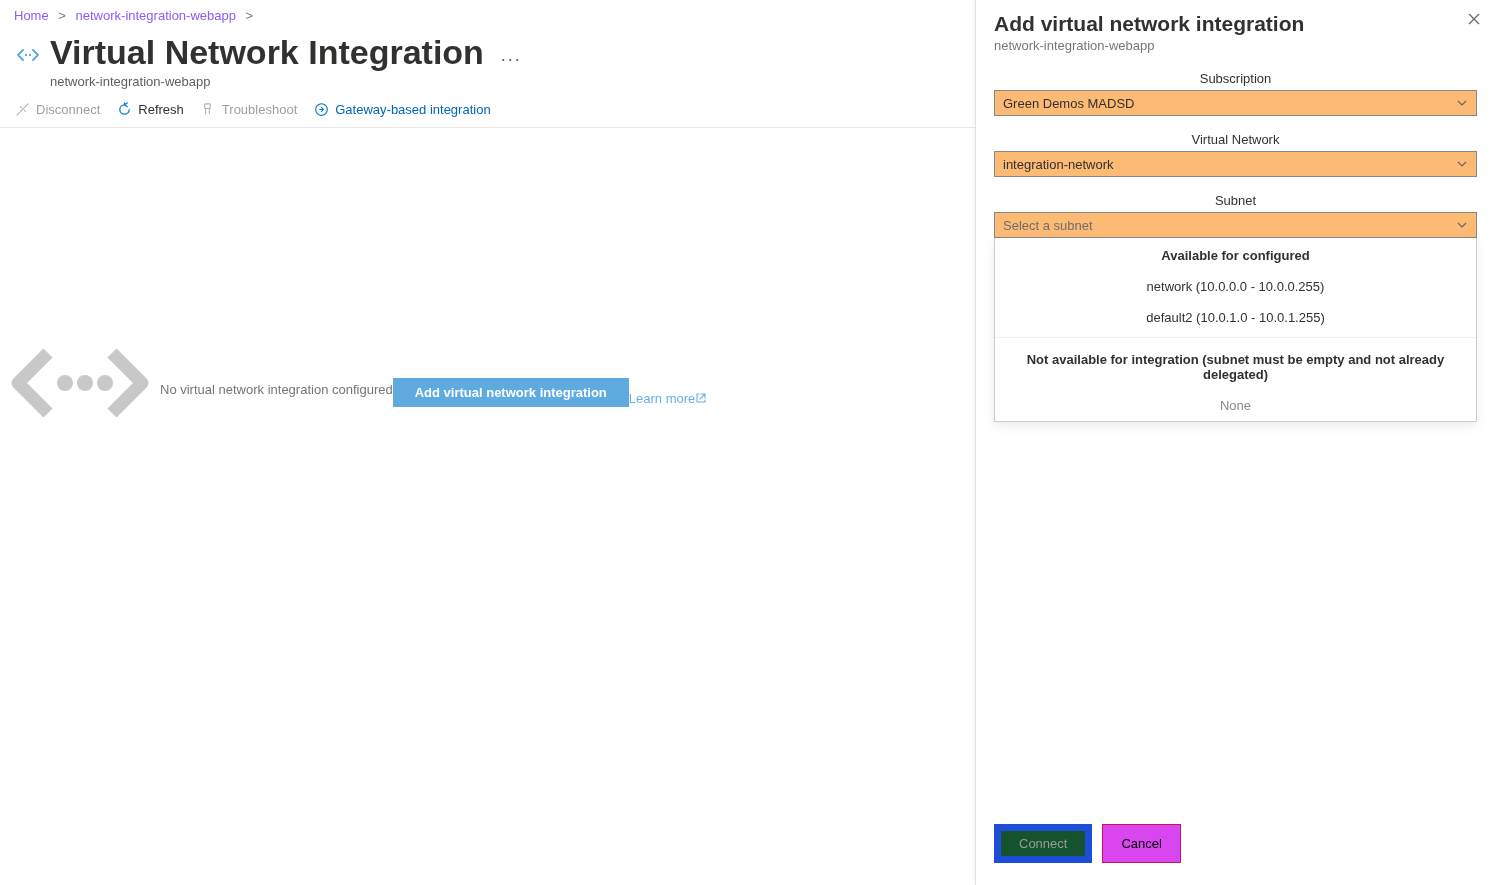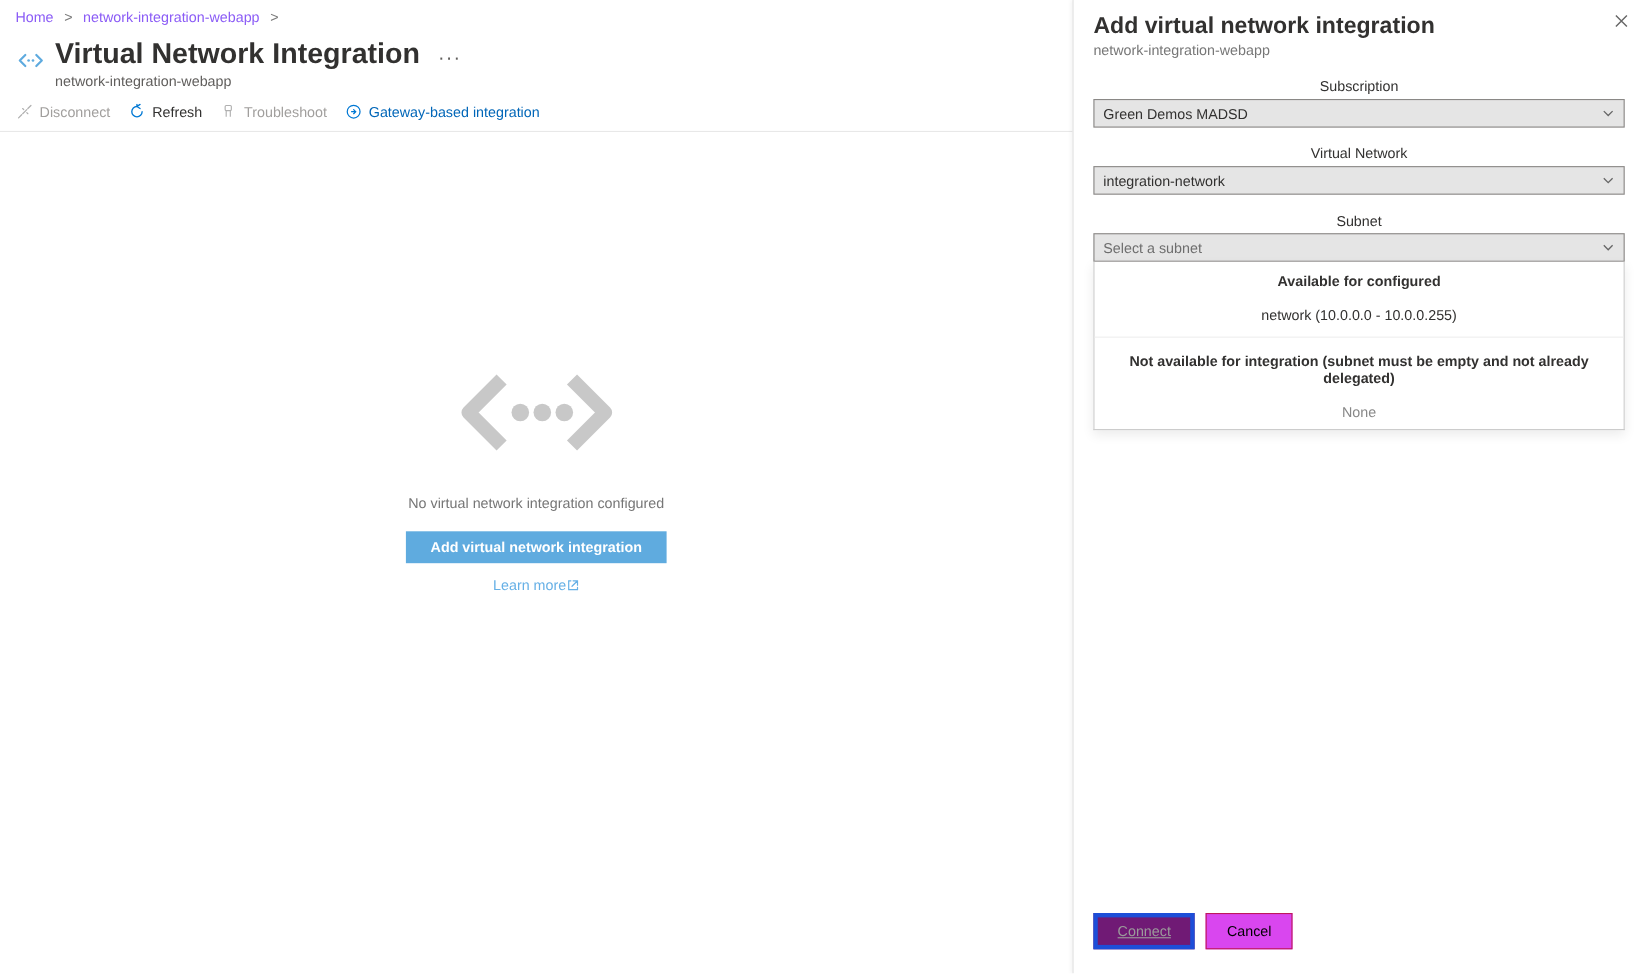--- a/index.html
+++ b/index.html
@@ -12,60 +12,60 @@
   .flyout { width: 520px; border-left: 1px solid #e1e1e1; height: 100%; display: flex; flex-direction: column; padding: 12px 18px 0 18px; position: relative; box-shadow: -1px 0 4px rgba(0,0,0,0.05); }
 
   
   .breadcrumb { padding: 8px 14px 6px 14px; font-size: 13px; color: #0066b8; }
   .breadcrumb .crumb { color: #8b5cf6; cursor: pointer; }
   .breadcrumb .sep { color: #7a7a7a; padding: 0 6px; }
 
   
   .header { display: flex; align-items: flex-start; padding: 4px 14px 2px 14px; }
   .header .icon-box { width: 28px; height: 28px; margin-right: 8px; margin-top: 8px; display: flex; align-items: center; justify-content: center; }
-  .header .titles h1 { font-size: 26px; font-weight: 600; color: #323130; display: inline-block; text-align: right; }
+  .header .titles h1 { font-size: 34px; font-weight: 600; color: #323130; display: inline-block; text-align: right; }
   .header .menu-more { color: #605e5c; font-size: 18px; margin-left: 12px; cursor: pointer; letter-spacing: 1px; vertical-align: middle;}
   .header .subtitle { font-size: 13px; color: #605e5c; margin-top: 2px; }
 
   
   .cmdbar { padding: 10px 14px 10px 14px; border-bottom: 1px solid #e8e8e8; display: flex; align-items: center; gap: 16px; font-size: 13px; }
   .cmdbar .cmd { display: flex; align-items: center; gap: 6px; cursor: pointer; color: #323130; justify-content: flex-end; }
   .cmdbar .cmd.disabled { color: #a19f9d; cursor: default; }
   .cmdbar .cmd.blue { color: #0066b8; }
   .cmdbar .cmd-icon { width: 16px; height: 16px; display: inline-flex; align-items: center; justify-content: center; }
 
   
-  .empty { display: flex; flex-direction: column; align-items: center; justify-content: flex-start; padding-top: 210px; }
+  .empty { display: flex; flex-direction: row; align-items: center; justify-content: flex-start; padding-top: 210px; }
   .empty .empty-icon { width: 160px; height: 90px; margin-bottom: 30px; }
   .empty-text { font-size: 13px; color: #767676; margin-bottom: 18px; }
   .empty .primary-btn { background: #5fabdf; color: #fff; font-size: 13px; font-weight: 600; border: none; padding: 7px 22px; cursor: pointer; margin-bottom: 12px; }
   .empty .learn-more { color: #66b0e6; font-size: 13px; display: flex; align-items: center; gap: 0; }
   .empty .ext-icon { width: 12px; height: 12px; }
 
   
   .flyout h2 { font-size: 21px; font-weight: 600; margin-bottom: 2px; }
   .flyout .subtitle { font-size: 13px; color: #777; margin-bottom: 18px; }
   .flyout .close { position: absolute; top: 12px; right: 14px; cursor: pointer; }
   .flyout .close svg { width: 14px; height: 14px; }
   .field { margin-bottom: 16px; text-align: center; }
   .field-label { font-size: 13px; color: #323130; margin-bottom: 4px; display: block; }
-  .select { width: 100%; height: 26px; border: 1px solid #8a8886; background: #e5e5e5; padding: 0 8px; font-size: 13px; display: flex; align-items: center; justify-content: space-between; cursor: pointer; }
+  .select { width: 100%; height: 26px; border: 1px solid #8a8886; background: #fdba74; padding: 0 8px; font-size: 13px; display: flex; align-items: center; justify-content: space-between; cursor: pointer; }
   .select.placeholder { color: #6e6e6e; }
   .select .chev { width: 12px; height: 12px; }
 
   .dropdown { border: 1px solid #ccc; border-top: none; box-shadow: 0 4px 10px rgba(0,0,0,0.08); font-size: 13px; background:#fff; }
   .dropdown .group-label { padding: 10px 12px 8px 12px; font-weight: 700; color: #323130; font-size:13px; }
   .dropdown .group-label2 { padding: 10px 12px 8px 12px; font-weight: 700; color: #323130; font-size:13px; }
   .dropdown .opt { padding: 8px 12px; cursor: pointer; }
   .dropdown .opt.muted { color: #888; cursor: default; }
   .dropdown hr { border: none; border-top: 1px solid #eee; margin: 4px 0; }
 
   .flyout-footer { margin-top: auto; padding: 14px 0 22px 0; display: flex; gap: 10px; }
   .btn { font-size: 13px; padding: 5px 18px; border: 1px solid #be185d; background: #d946ef; cursor: pointer; }
-  .btn.primary { background: #701a75; color: #9b9b9b; border: 4px solid #1d4ed8; cursor: default; text-decoration: underline; }
+  .btn.primary { background: #14532d; color: #9b9b9b; border: 7px solid #1d4ed8; cursor: default; }
 
   svg { display: block; }
 </style>
 </head>
 <body>
 
 <div class="app">
 
   <div class="main">
 
@@ -191,20 +191,21 @@
         <span>Select a subnet</span>
         <span class="chev">
           <svg viewBox="0 0 12 12">
               <path d="M2 4 L6 8 L10 4" stroke="#666" stroke-width="1.2" fill="none"></path>
             </svg>
         </span>
       </div>
       <div class="dropdown">
         <div class="group-label">Available for configured</div>
         <div class="opt">network (10.0.0.0 - 10.0.0.255)</div>
+        <div class="opt">default2 (10.0.1.0 - 10.0.1.255)</div>
         <hr>
         <div class="group-label2">Not available for integration (subnet must be empty and not already delegated)</div>
         <div class="opt muted">None</div>
       </div>
     </div>
 
     <div class="flyout-footer">
       <button class="btn primary">Connect</button>
       <button class="btn">Cancel</button>
     </div>

